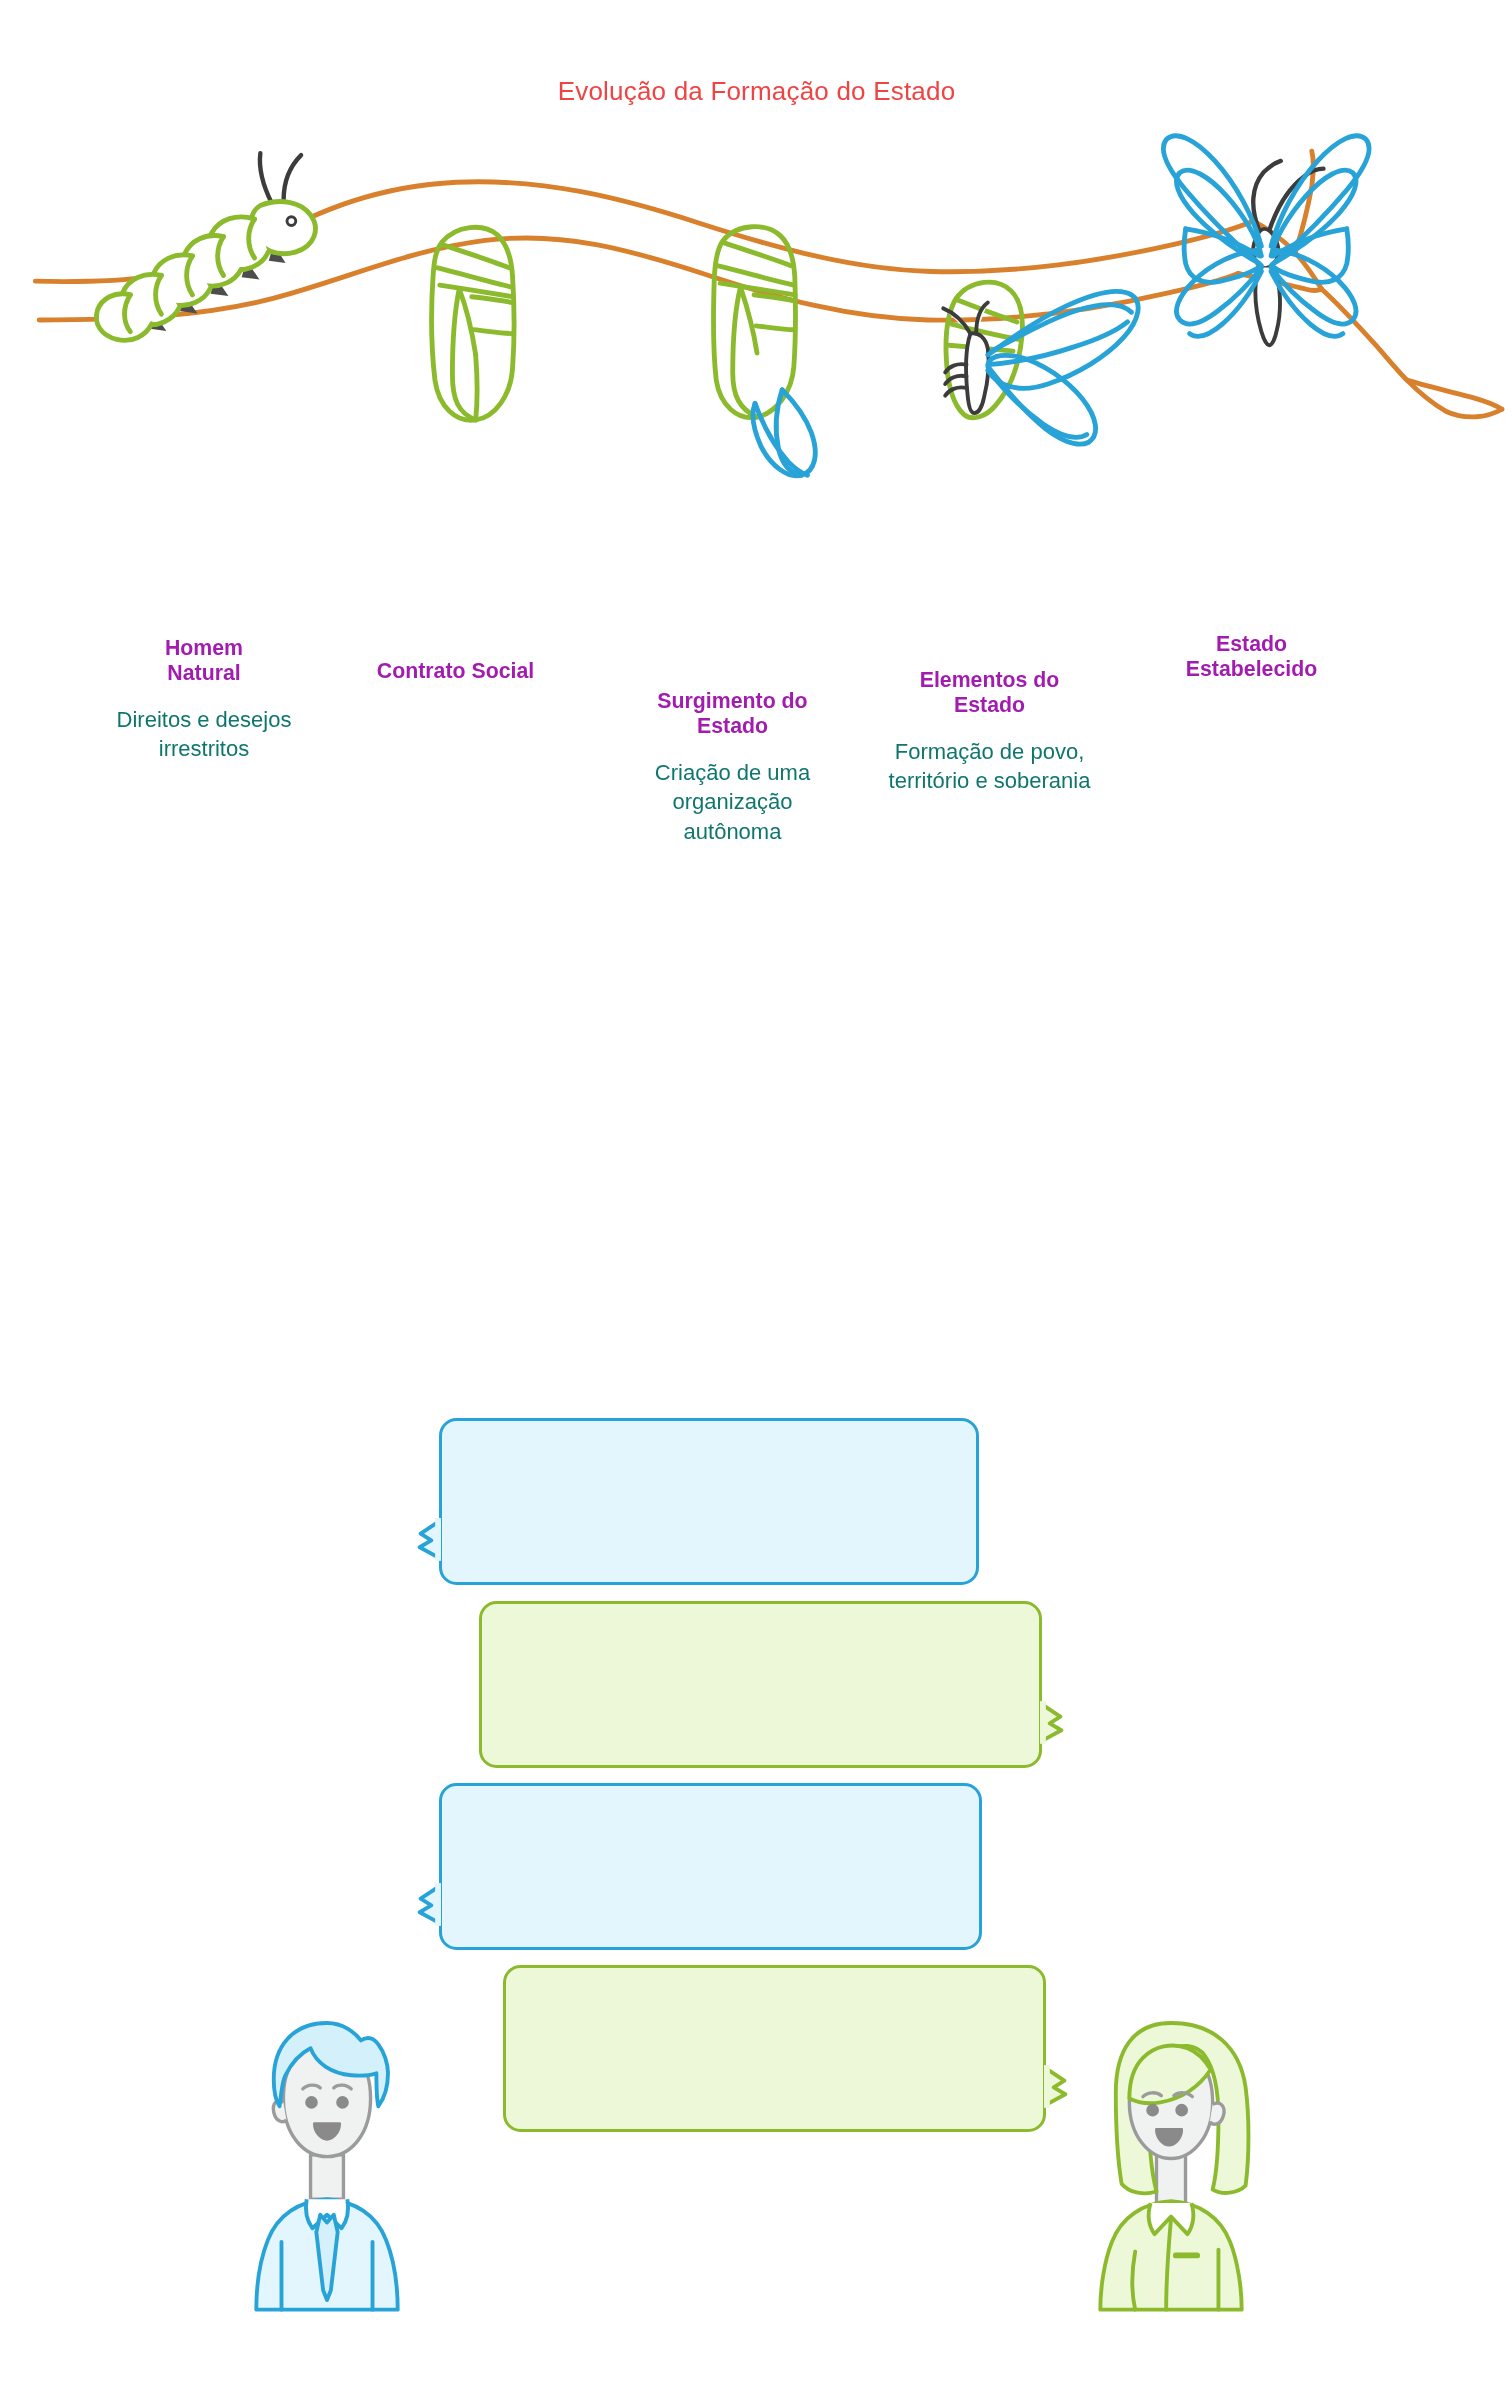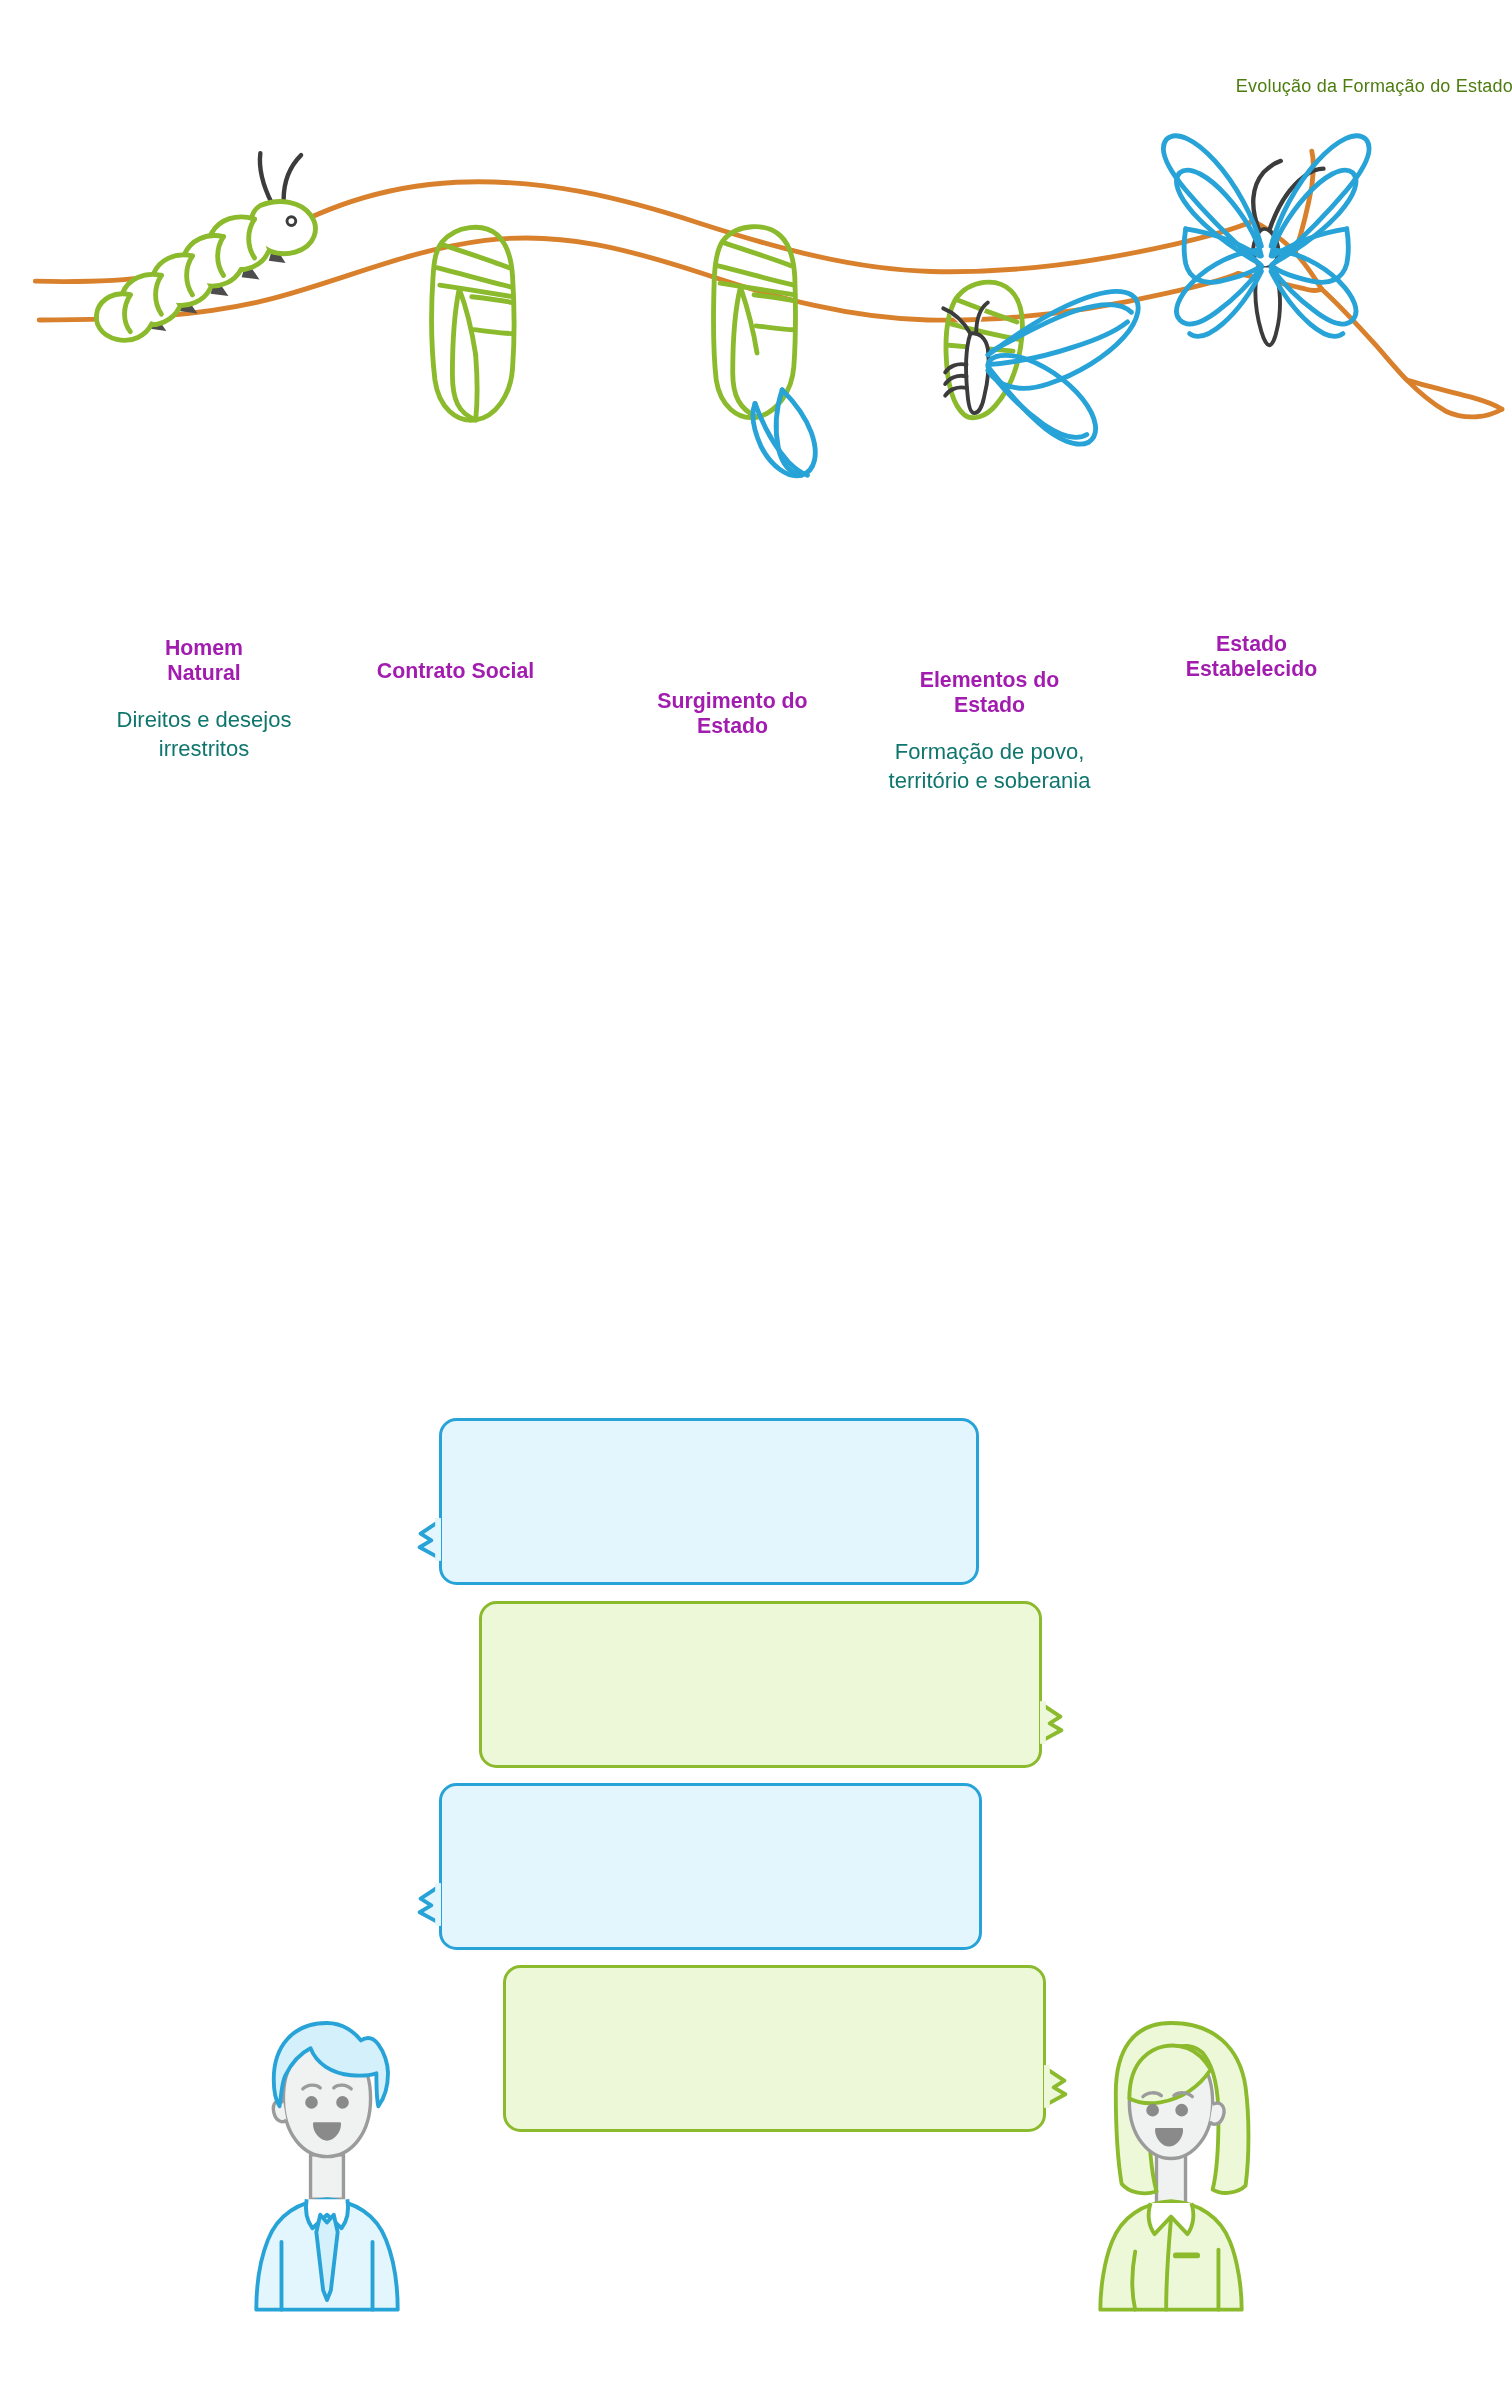--- a/index.html
+++ b/index.html
@@ -12,23 +12,23 @@
     position: relative;
     font-family: "Liberation Sans", sans-serif;
     overflow: hidden;
   }
 
   
   #page-title {
     position: absolute;
     left: 0; right: 0;
     top: 76px;
-    text-align: right;
-    font-size: 18px;
-    color: #4d7c0f;
+    text-align: center;
+    font-size: 26px;
+    color: #ef4444;
     font-weight: 400;
     letter-spacing: 0.2px;
   }
 
   
   #metamorphosis {
     position: absolute;
     left: 0; top: 126px;
     width: 1513px; height: 485px;
   }
@@ -375,20 +375,23 @@
 irrestritos</div>
   </div>
 
   <div class="stage stage-1">
     <div class="stage-title">Contrato Social</div>
   </div>
 
   <div class="stage stage-2">
     <div class="stage-title">Surgimento do
 Estado</div>
+    <div class="stage-desc">Criação de uma
+organização
+autônoma</div>
   </div>
 
   <div class="stage stage-3">
     <div class="stage-title">Elementos do
 Estado</div>
     <div class="stage-desc">Formação de povo,
 território e soberania</div>
   </div>
 
   <div class="stage stage-4">

